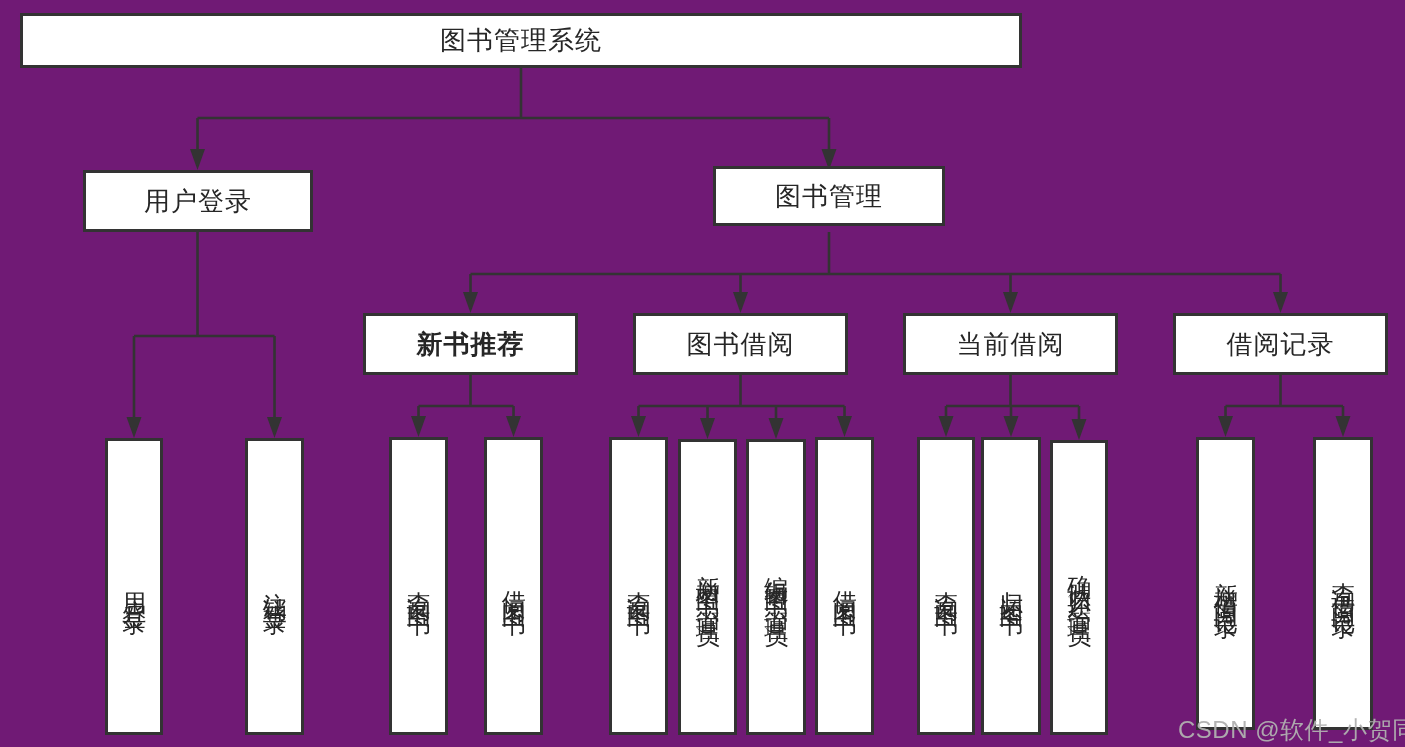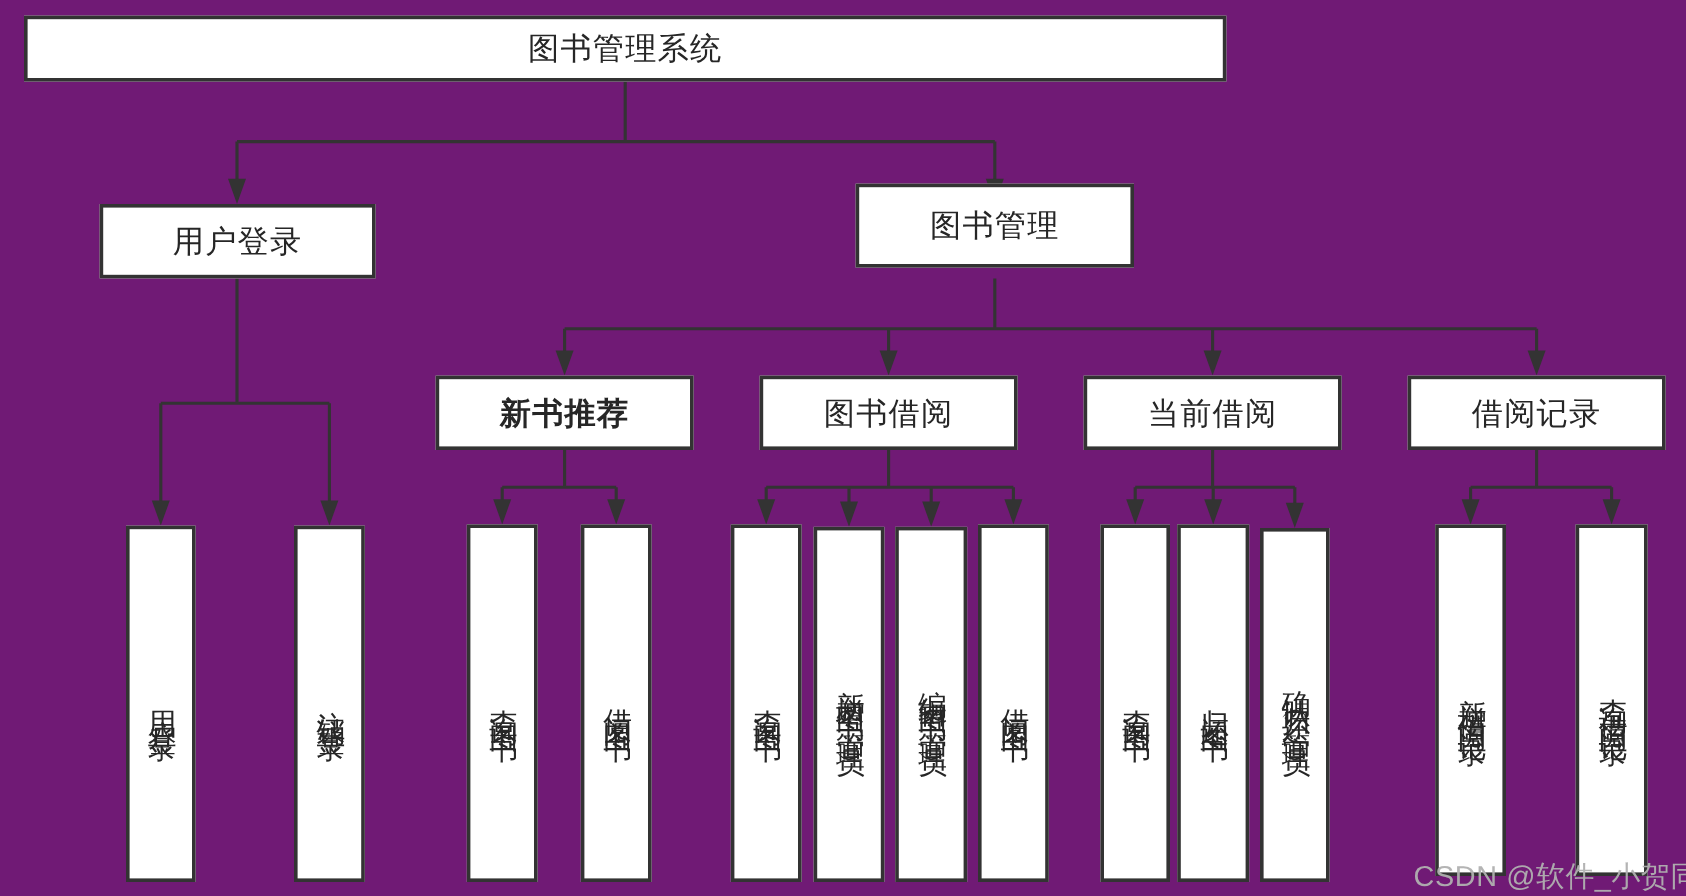--- a/index.html
+++ b/index.html
@@ -106,21 +106,21 @@
     <polygon points="1071.5,419 1086.5,419 1079,440"></polygon>
 
     <path d="M1280.5,375 V406 M1225.5,406 H1343 M1225.5,406 V419 M1343,406 V419"></path>
     <polygon points="1218,416 1233,416 1225.5,437"></polygon>
     <polygon points="1335.5,416 1350.5,416 1343,437"></polygon>
   </svg>
 
   <div class="node hnode" style="left:20px; top:13px; width:1002px; height:55px;">图书管理系统</div>
 
   <div class="node hnode" style="left:83px; top:170px; width:230px; height:62px;">用户登录</div>
-  <div class="node hnode" style="left:713px; top:153px; width:232px; height:70px;">图书管理</div>
+  <div class="node hnode" style="left:713px; top:166px; width:232px; height:60px;">图书管理</div>
 
   <div class="node hnode" style="left:363px; top:313px; width:215px; height:62px;font-weight:bold;">新书推荐</div>
   <div class="node hnode" style="left:903px; top:313px; width:215px; height:62px;">当前借阅</div>
   <div class="node hnode" style="left:633px; top:313px; width:215px; height:62px;">图书借阅</div>
   <div class="node hnode" style="left:1173px; top:313px; width:215px; height:62px;">借阅记录</div>
 
   <div class="node vnode" style="left:105px; top:438px; width:58px; height:297px;">
     <span class="vtext">用户登录</span>
   </div>
   <div class="node vnode" style="left:245px; top:438px; width:59px; height:297px;">

